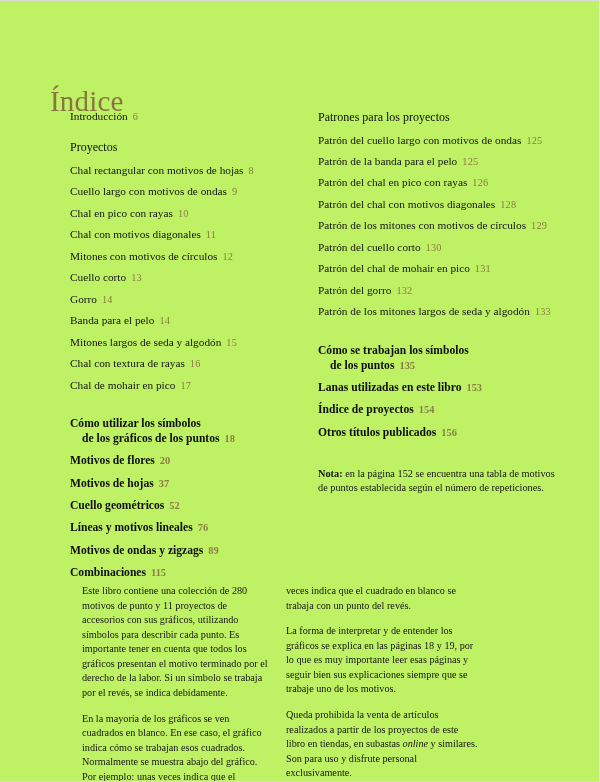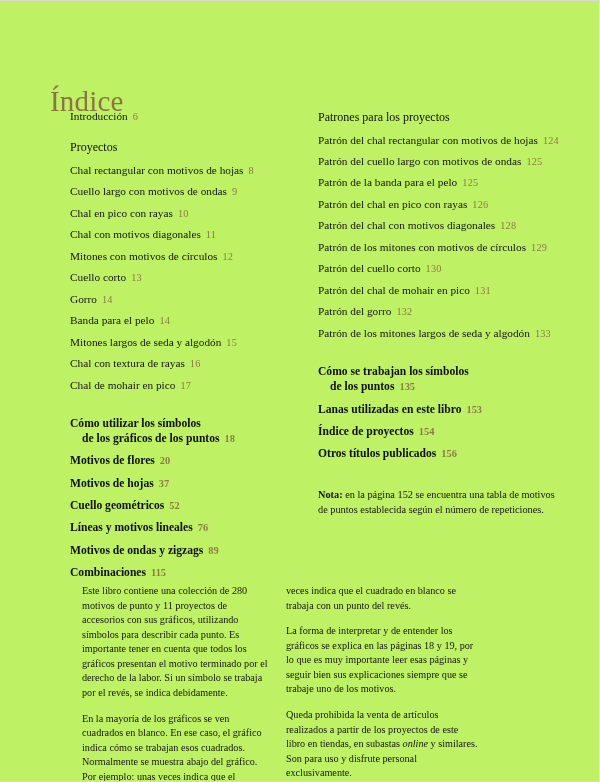--- a/index.html
+++ b/index.html
@@ -200,23 +200,20 @@
         <span>Combinaciones</span><span class="pg">115</span>
       </div>
 
     </div>
 
     <div class="col col-right">
 
       <div class="head">Patrones para los proyectos</div>
 
       <div class="entry">
-        <span>Patrón del chal rectangular con motivos de hojas</span><span class="pg">124</span>
-      </div>
-      <div class="entry">
         <span>Patrón del cuello largo con motivos de ondas</span><span class="pg">125</span>
       </div>
       <div class="entry">
         <span>Patrón de la banda para el pelo</span><span class="pg">125</span>
       </div>
       <div class="entry">
         <span>Patrón del chal en pico con rayas</span><span class="pg">126</span>
       </div>
       <div class="entry">
         <span>Patrón del chal con motivos diagonales</span><span class="pg">128</span>

